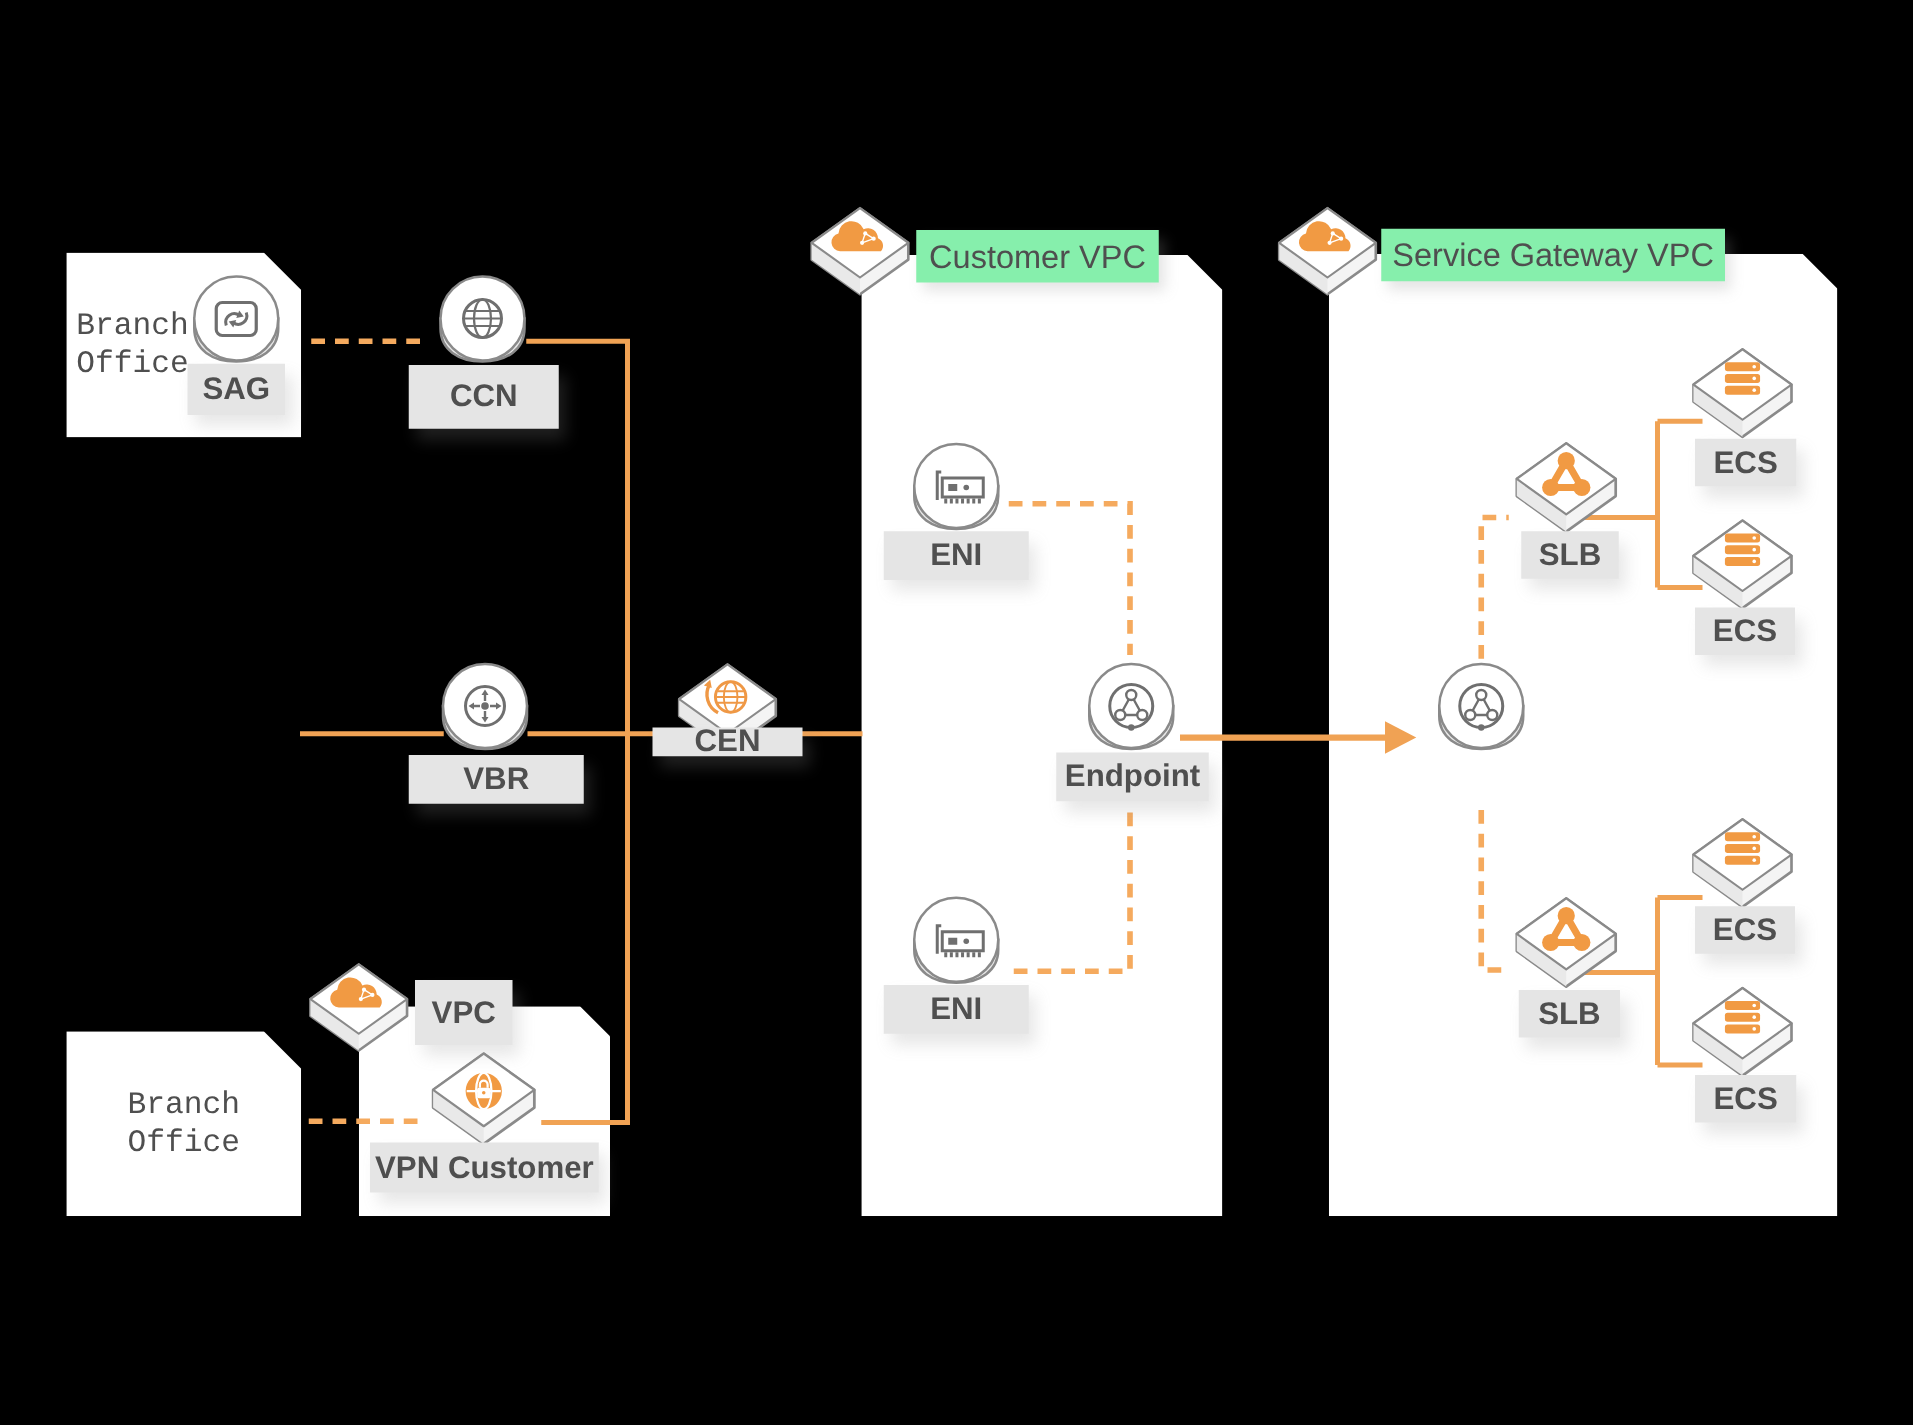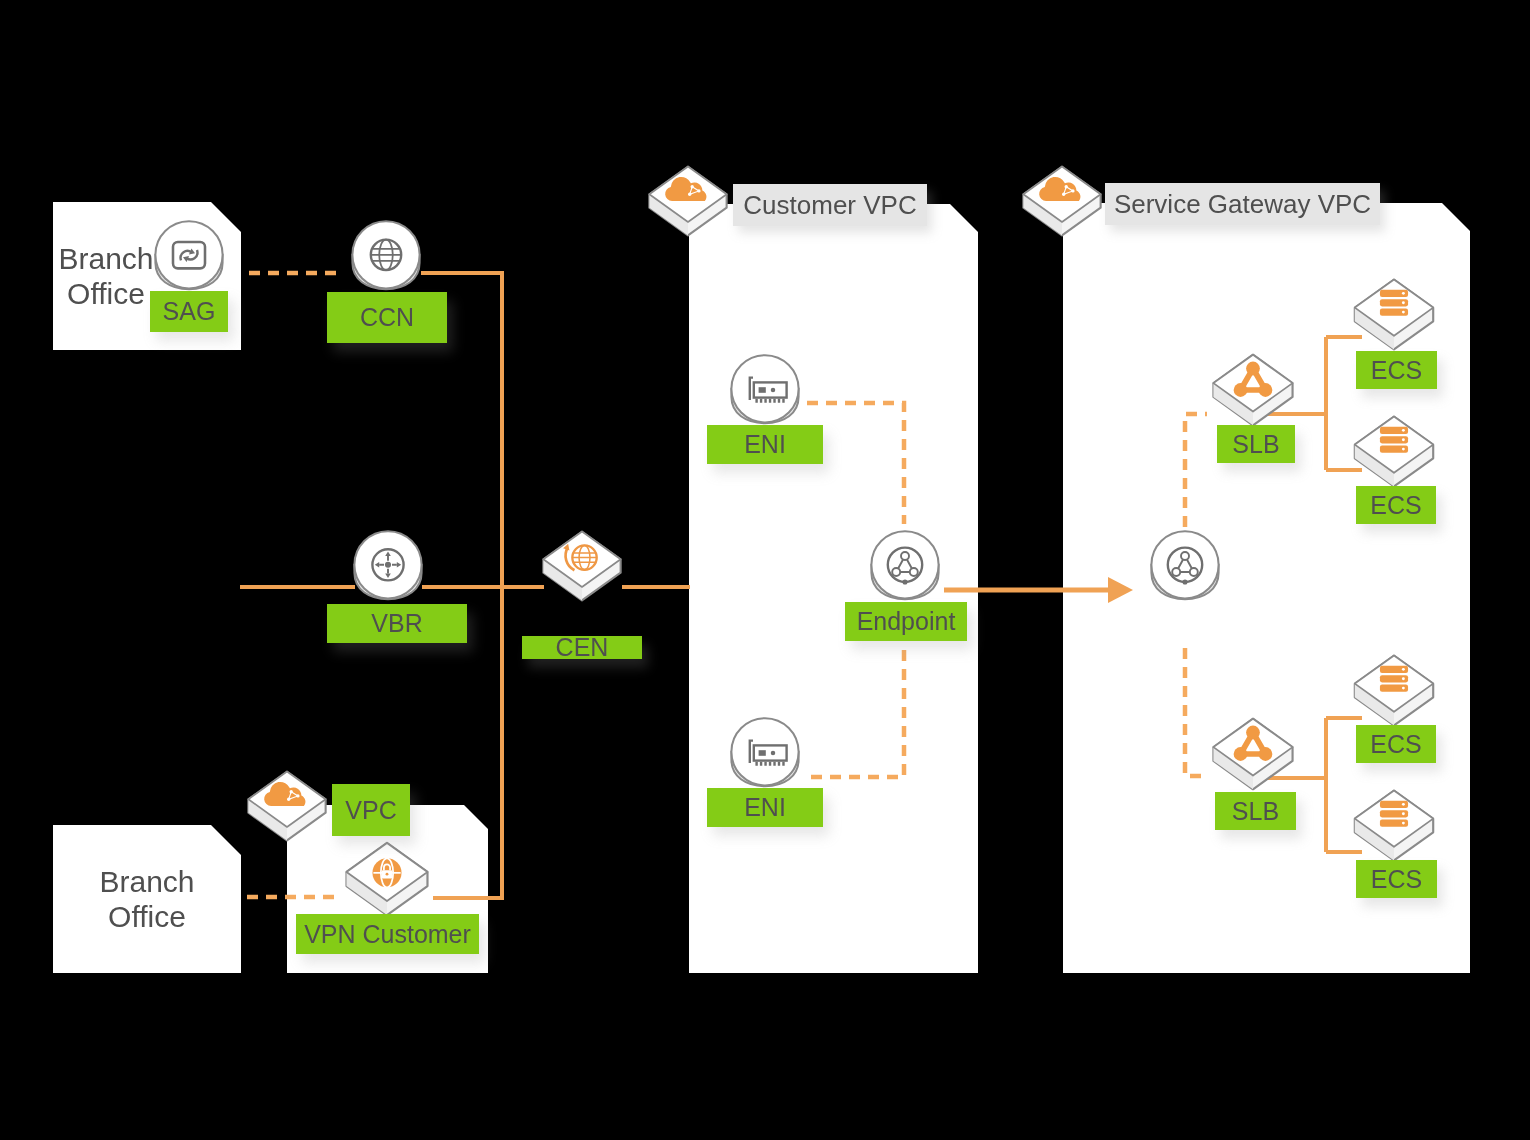--- a/index.html
+++ b/index.html
@@ -4,25 +4,25 @@
 <style>
   html,body{margin:0;padding:0;background:#000;}
   #stage{position:relative;width:1530px;height:1140px;background:#000;overflow:hidden;
          font-family:"Liberation Sans",sans-serif;color:#4f4f4f;}
   .panel{position:absolute;background:#fff;z-index:1;}
   .cut28{clip-path:polygon(0 0,calc(100% - 28px) 0,100% 28px,100% 100%,0 100%);}
   .cut24{clip-path:polygon(0 0,calc(100% - 24px) 0,100% 24px,100% 100%,0 100%);}
   .site{position:absolute;background:#fff;z-index:3;
         clip-path:polygon(0 0,calc(100% - 30px) 0,100% 30px,100% 100%,0 100%);}
   .site-text{position:absolute;top:50%;left:50%;transform:translate(-50%,-50%);
-             width:110px;text-align:center;font-size:30px;line-height:1.18;color:#4f4f4f;}
+             width:110px;text-align:center;font-size:25px;line-height:1.18;color:#4f4f4f;font-family:Liberation Mono, monospace;}
   .site-text.shift-left{left:0;transform:translateY(-50%);width:106px;}
-  .lbl{position:absolute;background:#84cc16;z-index:4;display:flex;align-items:center;justify-content:center;
-       font-size:25px;color:#4f4f4f;box-shadow:6px 9px 12px rgba(145,145,145,0.22);}
-  .zone-lbl{position:absolute;background:#e5e5e5;z-index:4;display:flex;align-items:center;justify-content:center;
+  .lbl{position:absolute;background:#e5e5e5;z-index:4;display:flex;align-items:center;justify-content:center;
+       font-size:25px;color:#4f4f4f;box-shadow:6px 9px 12px rgba(145,145,145,0.22);font-weight:bold;}
+  .zone-lbl{position:absolute;background:#86efac;z-index:4;display:flex;align-items:center;justify-content:center;
        font-size:26px;color:#4f4f4f;box-shadow:5px 7px 10px rgba(150,150,150,0.25);}
   svg.node{position:absolute;z-index:3;overflow:visible;}
   #wires{position:absolute;left:0;top:0;z-index:2;pointer-events:none;}
 </style>
 </head>
 <body>
 
 <div id="stage">
 
   <svg width="0" height="0" style="position:absolute">
@@ -218,21 +218,21 @@
     <use href="#cube-base"></use>
       <use href="#gly-ecs"></use>
     </svg>
 
   <div class="zone-lbl" style="left:733px;top:184px;width:194px;height:42px">Customer VPC</div>
   <div class="zone-lbl" style="left:1105px;top:183px;width:275px;height:42px">Service Gateway VPC</div>
 
   <div class="lbl" style="left:150px;top:291px;width:78px;height:41px">SAG</div>
   <div class="lbl" style="left:327px;top:292px;width:120px;height:51px">CCN</div>
   <div class="lbl" style="left:327px;top:604px;width:140px;height:39px">VBR</div>
-  <div class="lbl" style="left:522px;top:636px;width:120px;height:23px">CEN</div>
+  <div class="lbl" style="left:522px;top:582px;width:120px;height:23px">CEN</div>
   <div class="lbl" style="left:332px;top:784px;width:78px;height:52px">VPC</div>
   <div class="lbl" style="left:296px;top:914px;width:183px;height:40px">VPN Customer</div>
   <div class="lbl" style="left:707px;top:425px;width:116px;height:39px">ENI</div>
   <div class="lbl" style="left:707px;top:788px;width:116px;height:39px">ENI</div>
   <div class="lbl" style="left:845px;top:602px;width:122px;height:39px">Endpoint</div>
   <div class="lbl" style="left:1217px;top:425px;width:78px;height:38px">SLB</div>
   <div class="lbl" style="left:1215px;top:792px;width:81px;height:38px">SLB</div>
   <div class="lbl" style="left:1356px;top:351px;width:81px;height:38px">ECS</div>
   <div class="lbl" style="left:1356px;top:486px;width:80px;height:38px">ECS</div>
   <div class="lbl" style="left:1356px;top:725px;width:80px;height:38px">ECS</div>

